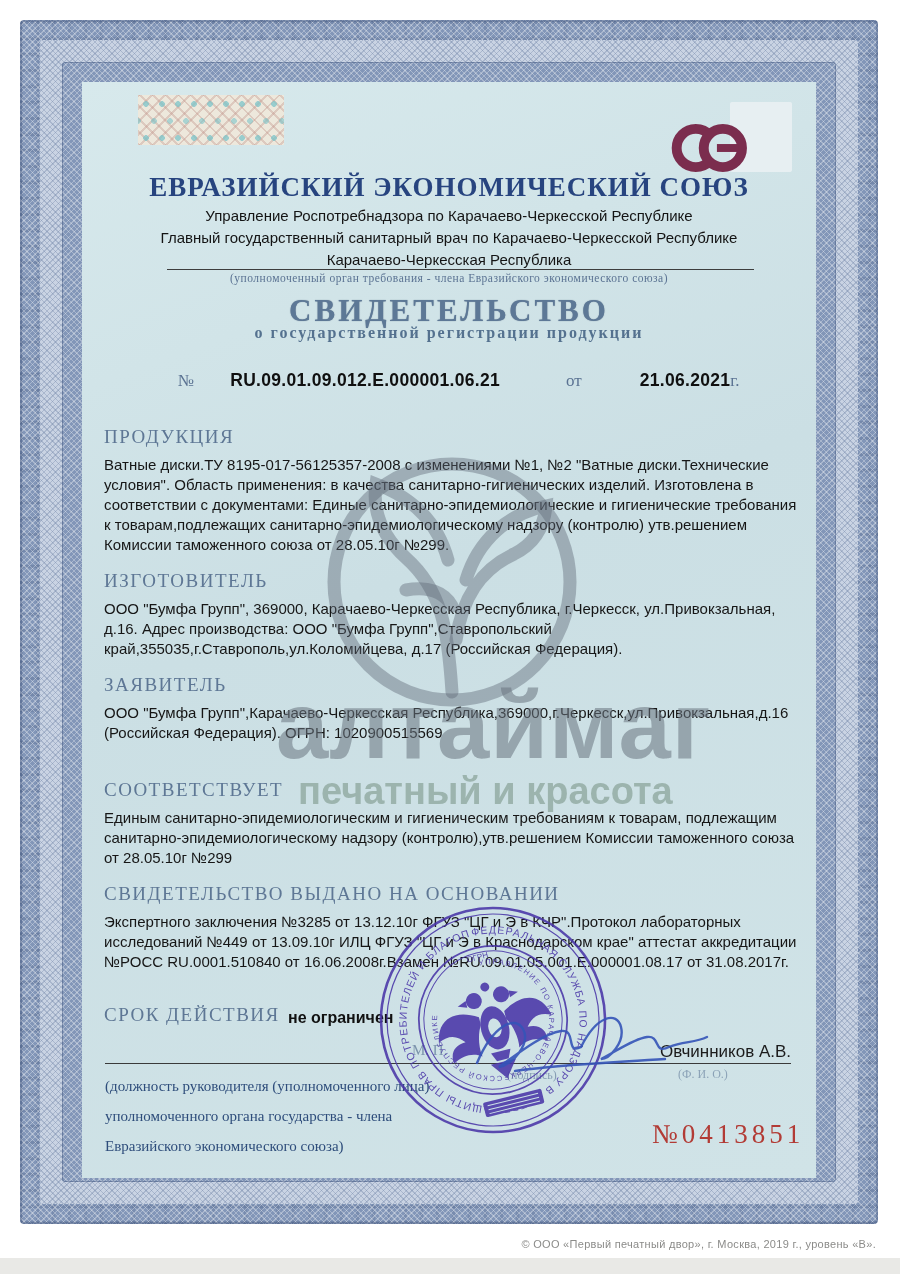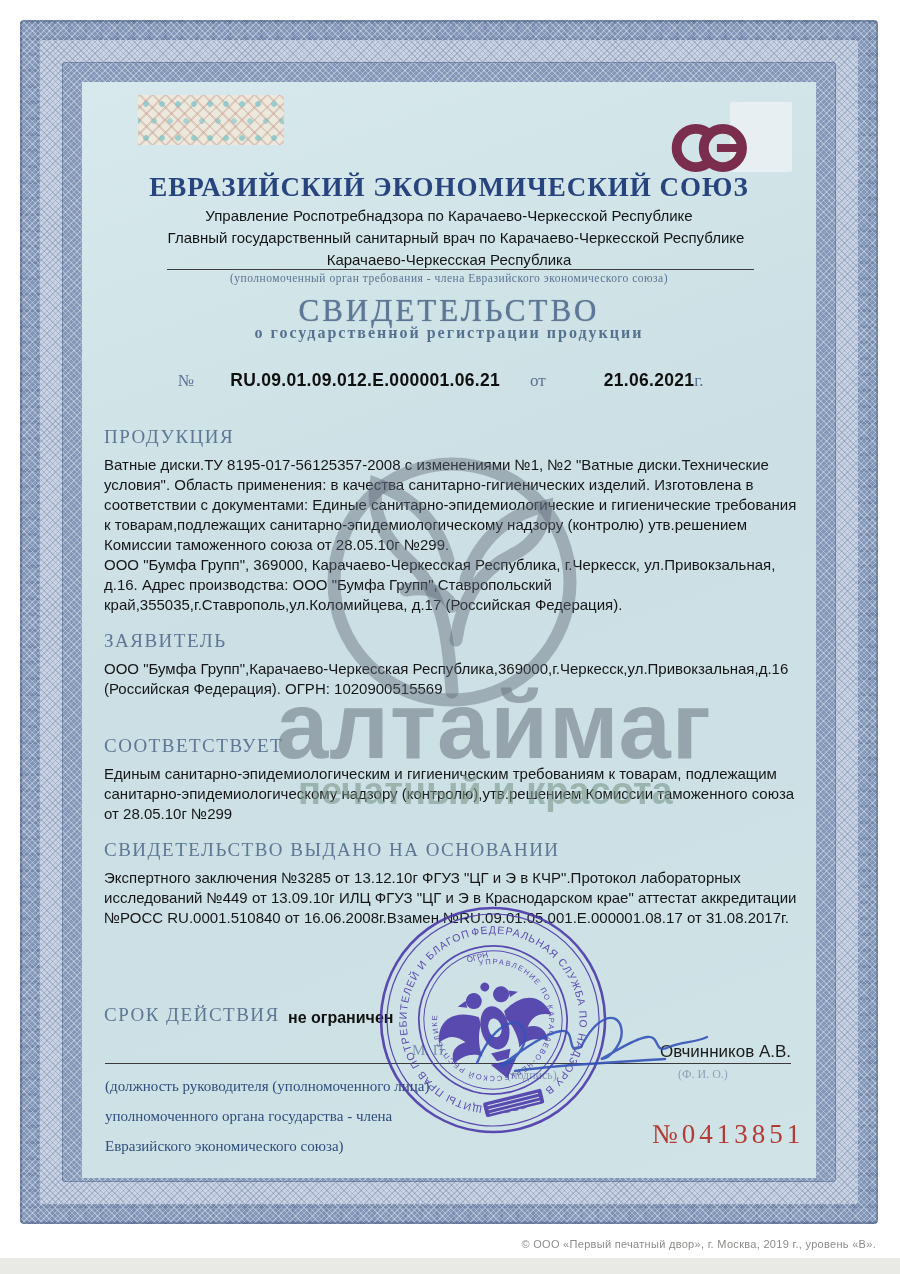--- a/index.html
+++ b/index.html
@@ -33,31 +33,31 @@
       radial-gradient(circle 5px at 16px 26px, rgba(120,195,200,.6) 55%, rgba(120,195,200,0) 60%),
       repeating-linear-gradient(45deg, rgba(190,140,130,.35) 0 2px, rgba(0,0,0,0) 2px 9px),
       repeating-linear-gradient(135deg, rgba(190,140,130,.35) 0 2px, rgba(0,0,0,0) 2px 9px);
     background-size:16px 34px,16px 34px,16px 34px,auto,auto;opacity:.95;}
   .white-patch{position:absolute;left:648px;top:20px;width:62px;height:70px;background:#e9eff3;opacity:.9;border-radius:2px;}
   .logo-se{position:absolute;left:586px;top:33px;width:82px;height:66px;}
   .centered{position:absolute;width:100%;text-align:center;}
   .union-title{top:90px;font-family:"Liberation Serif",serif;font-weight:bold;font-size:27px;
     letter-spacing:1px;color:#27447f;}
   .auth-line{font-size:15px;color:#141414;}
-  .auth1{top:125px;} .auth2{top:147px;margin-left:7px;} .auth3{top:169px;z-index:2;}
+  .auth1{top:125px;} .auth2{top:147px;} .auth3{top:169px;z-index:2;}
   .authority-rule{position:absolute;left:85px;right:62px;top:187px;border-top:1.5px solid #3d3d3d;}
   .authority-caption{top:190px;font-family:"Liberation Serif",serif;font-size:11.5px;color:#5a7292;letter-spacing:.5px;}
-  .doc-title{top:211px;font-family:"Liberation Serif",serif;font-weight:normal;font-size:31px;
+  .doc-title{top:211px;font-family:"Liberation Serif",serif;font-weight:bold;font-size:31px;
     letter-spacing:3px;color:#5d7896;text-shadow:0 0 1px rgba(35,55,85,.55);}
   .doc-subtitle{top:242px;font-family:"Liberation Serif",serif;font-weight:bold;font-size:16px;
     letter-spacing:2px;color:#54718f;}
   .reg-row{position:absolute;left:96px;top:288px;display:flex;align-items:baseline;}
   .reg-serif{font-family:"Liberation Serif",serif;font-size:17px;color:#5a7292;}
   .reg-bold{font-size:17.5px;font-weight:bold;color:#101010;letter-spacing:.3px;}
-  .reg-number{margin-left:36px;margin-right:30px;}
+  .reg-number{margin-left:36px;margin-right:66px;}
   .reg-date{margin-left:58px;}
   
   .sections{position:absolute;left:22px;top:344px;width:694px;}
   .sec-label{font-family:"Liberation Serif",serif;font-size:19px;color:#5e7795;
     letter-spacing:1.5px;margin:15px 0 7px 0;font-weight:normal;}
   .sec-label.first{margin-top:0;}
   .sec-label.gap-lg{margin-top:36px;}
   .sec-text{font-size:15px;color:#161616;line-height:20px;margin:0;white-space:pre-line;}
   
   .validity-label{position:absolute;left:22px;top:922px;font-family:"Liberation Serif",serif;
@@ -126,20 +126,21 @@
       <span class="reg-bold reg-date">21.06.2021</span>
       <span class="reg-serif">г.</span>
     </div>
 
     <div class="sections">
       <div>
         <div class="sec-label first">ПРОДУКЦИЯ</div>
         <p class="sec-text">Ватные диски.ТУ 8195-017-56125357-2008 с изменениями №1, №2 "Ватные диски.Технические условия". Область применения: в качества санитарно-гигиенических изделий. Изготовлена в соответствии с документами: Единые санитарно-эпидемиологические и гигиенические требования к товарам,подлежащих санитарно-эпидемиологическому надзору (контролю) утв.решением Комиссии таможенного союза от 28.05.10г №299.</p>
       </div>
       <div>
+        <div class="sec-label">ИЗГОТОВИТЕЛЬ</div>
         <p class="sec-text">ООО "Бумфа Групп", 369000, Карачаево-Черкесская Республика, г.Черкесск, ул.Привокзальная, д.16. Адрес производства: ООО "Бумфа Групп",Ставропольский
 край,355035,г.Ставрополь,ул.Коломийцева, д.17 (Российская Федерация).</p>
       </div>
       <div>
         <div class="sec-label">ЗАЯВИТЕЛЬ</div>
         <p class="sec-text">ООО "Бумфа Групп",Карачаево-Черкесская Республика,369000,г.Черкесск,ул.Привокзальная,д.16 (Российская Федерация). ОГРН: 1020900515569</p>
       </div>
       <div>
         <div class="sec-label gap-lg">СООТВЕТСТВУЕТ</div>
         <p class="sec-text">Единым санитарно-эпидемиологическим и гигиеническим требованиям к товарам, подлежащим санитарно-эпидемиологическому надзору (контролю),утв.решением Комиссии таможенного союза от 28.05.10г №299</p>

